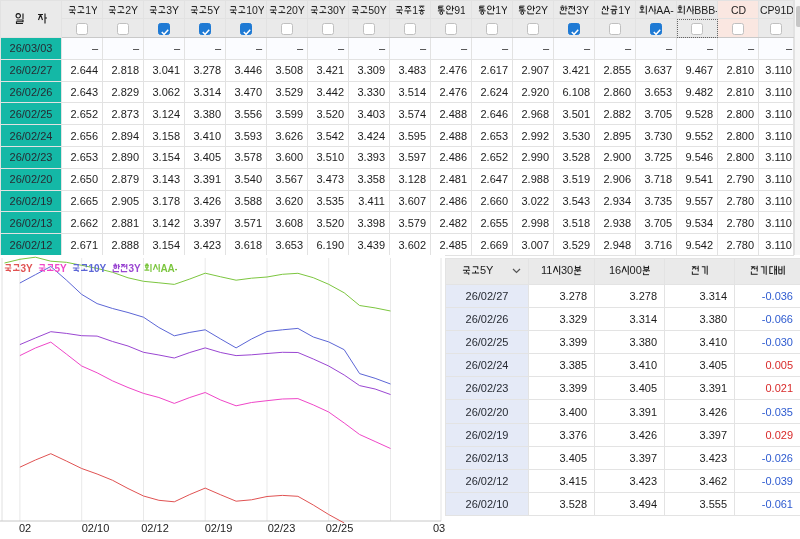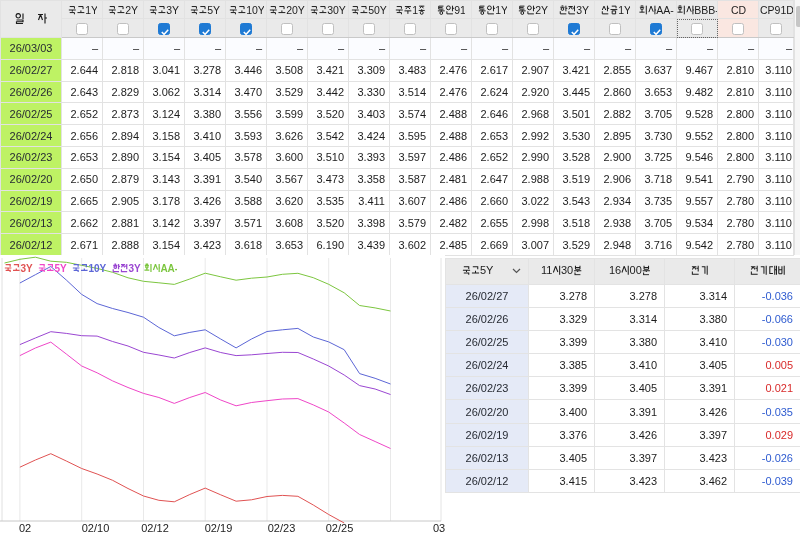--- a/index.html
+++ b/index.html
@@ -5,21 +5,21 @@
 html,body{width:800px;height:539px;overflow:hidden;background:#fff;
   font-family:"Liberation Sans",sans-serif;-webkit-font-smoothing:antialiased}
 #page{position:relative;width:800px;height:539px}
 table{border-collapse:collapse;table-layout:fixed}
 #tt{position:absolute;left:0;top:0;width:793px}
 #tt td,#tt th{border:1px solid #e2e2e2;overflow:hidden;white-space:nowrap}
 #tt tr.cbrow td{border-bottom:1px solid #c9c9c9;background:#eaeaea}
 #tt th{background:#eaeaea;font-weight:normal}
 #tt td.num{font-size:11px;text-align:right;padding-right:4px;color:#1c1c1c;background:#fff}
 #tt td.num:last-child{padding-right:1px}
-#tt td.date{background:#bef264;text-align:center;font-size:11px;color:#272b33}
+#tt td.date{background:#14b8a6;text-align:center;font-size:11px;color:#272b33}
 #tt tr.first td.num{background:#fbfcff}
 .cb{display:inline-block;width:12px;height:12px;border:1px solid #c0c0c0;border-radius:2.5px;background:#fff;vertical-align:middle}
 .cb.on{background:#1f7ad4;border-color:#1f7ad4}
 #scroll{position:absolute;left:794px;top:0;width:6px;height:255px;background:#f6f6f6;border-left:1px solid #e2e2e2;z-index:5}
 #thumb{position:absolute;left:0.5px;top:6px;width:5px;height:21px;background:#c6c6c6;border-radius:2px}
 #chart{position:absolute;left:0;top:255px}
 #rt{position:absolute;left:445px;top:258px;width:355px}
 #rt td,#rt th{border:1px solid #e3e3e3;overflow:hidden;white-space:nowrap}
 #rt th{background:#eaeaea;font-weight:normal}
 #rt td.num{font-size:11px;text-align:right;padding-right:7px;color:#1c1c1c;background:#fff}
@@ -419,21 +419,21 @@
           <td class="num">3.062</td>
           <td class="num">3.314</td>
           <td class="num">3.470</td>
           <td class="num">3.529</td>
           <td class="num">3.442</td>
           <td class="num">3.330</td>
           <td class="num">3.514</td>
           <td class="num">2.476</td>
           <td class="num">2.624</td>
           <td class="num">2.920</td>
-          <td class="num">3.445</td>
+          <td class="num">6.108</td>
           <td class="num">2.860</td>
           <td class="num">3.653</td>
           <td class="num">9.482</td>
           <td class="num">2.810</td>
           <td class="num">3.110</td>
         </tr>
         <tr style="height:21.8px">
           <td class="date">26/02/25</td>
           <td class="num">2.652</td>
           <td class="num">2.873</td>
@@ -499,21 +499,21 @@
         <tr style="height:21.8px">
           <td class="date">26/02/20</td>
           <td class="num">2.650</td>
           <td class="num">2.879</td>
           <td class="num">3.143</td>
           <td class="num">3.391</td>
           <td class="num">3.540</td>
           <td class="num">3.567</td>
           <td class="num">3.473</td>
           <td class="num">3.358</td>
-          <td class="num">3.587</td>
+          <td class="num">3.128</td>
           <td class="num">2.481</td>
           <td class="num">2.647</td>
           <td class="num">2.988</td>
           <td class="num">3.519</td>
           <td class="num">2.906</td>
           <td class="num">3.718</td>
           <td class="num">9.541</td>
           <td class="num">2.790</td>
           <td class="num">3.110</td>
         </tr>
@@ -754,14 +754,21 @@
           <td class="num">3.423</td>
           <td class="num neg">-0.026</td>
         </tr>
         <tr style="height:23.2px">
           <td class="date">26/02/12</td>
           <td class="num">3.415</td>
           <td class="num">3.423</td>
           <td class="num">3.462</td>
           <td class="num neg">-0.039</td>
         </tr>
+        <tr style="height:23.2px">
+          <td class="date">26/02/10</td>
+          <td class="num">3.528</td>
+          <td class="num">3.494</td>
+          <td class="num">3.555</td>
+          <td class="num neg">-0.061</td>
+        </tr>
       </tbody>
     </table>
 </div>
 </body></html>

